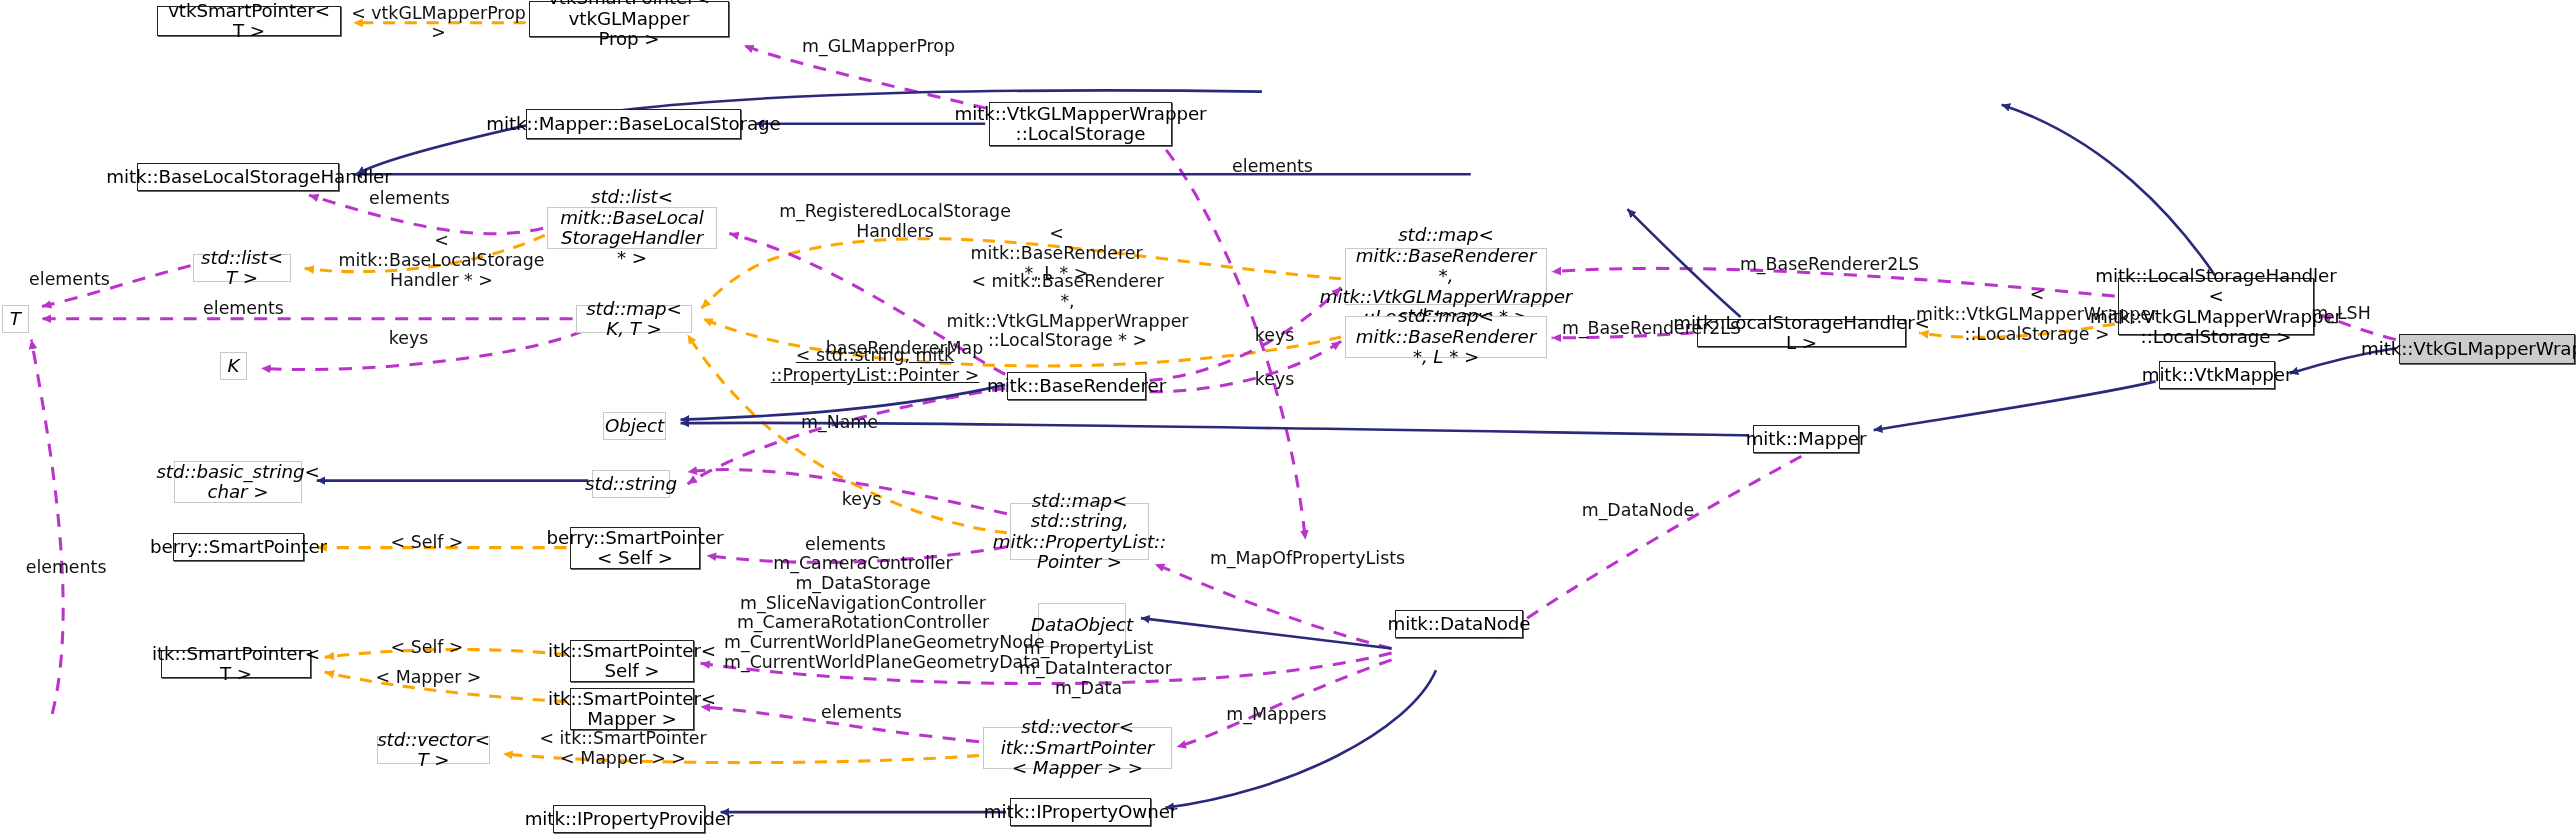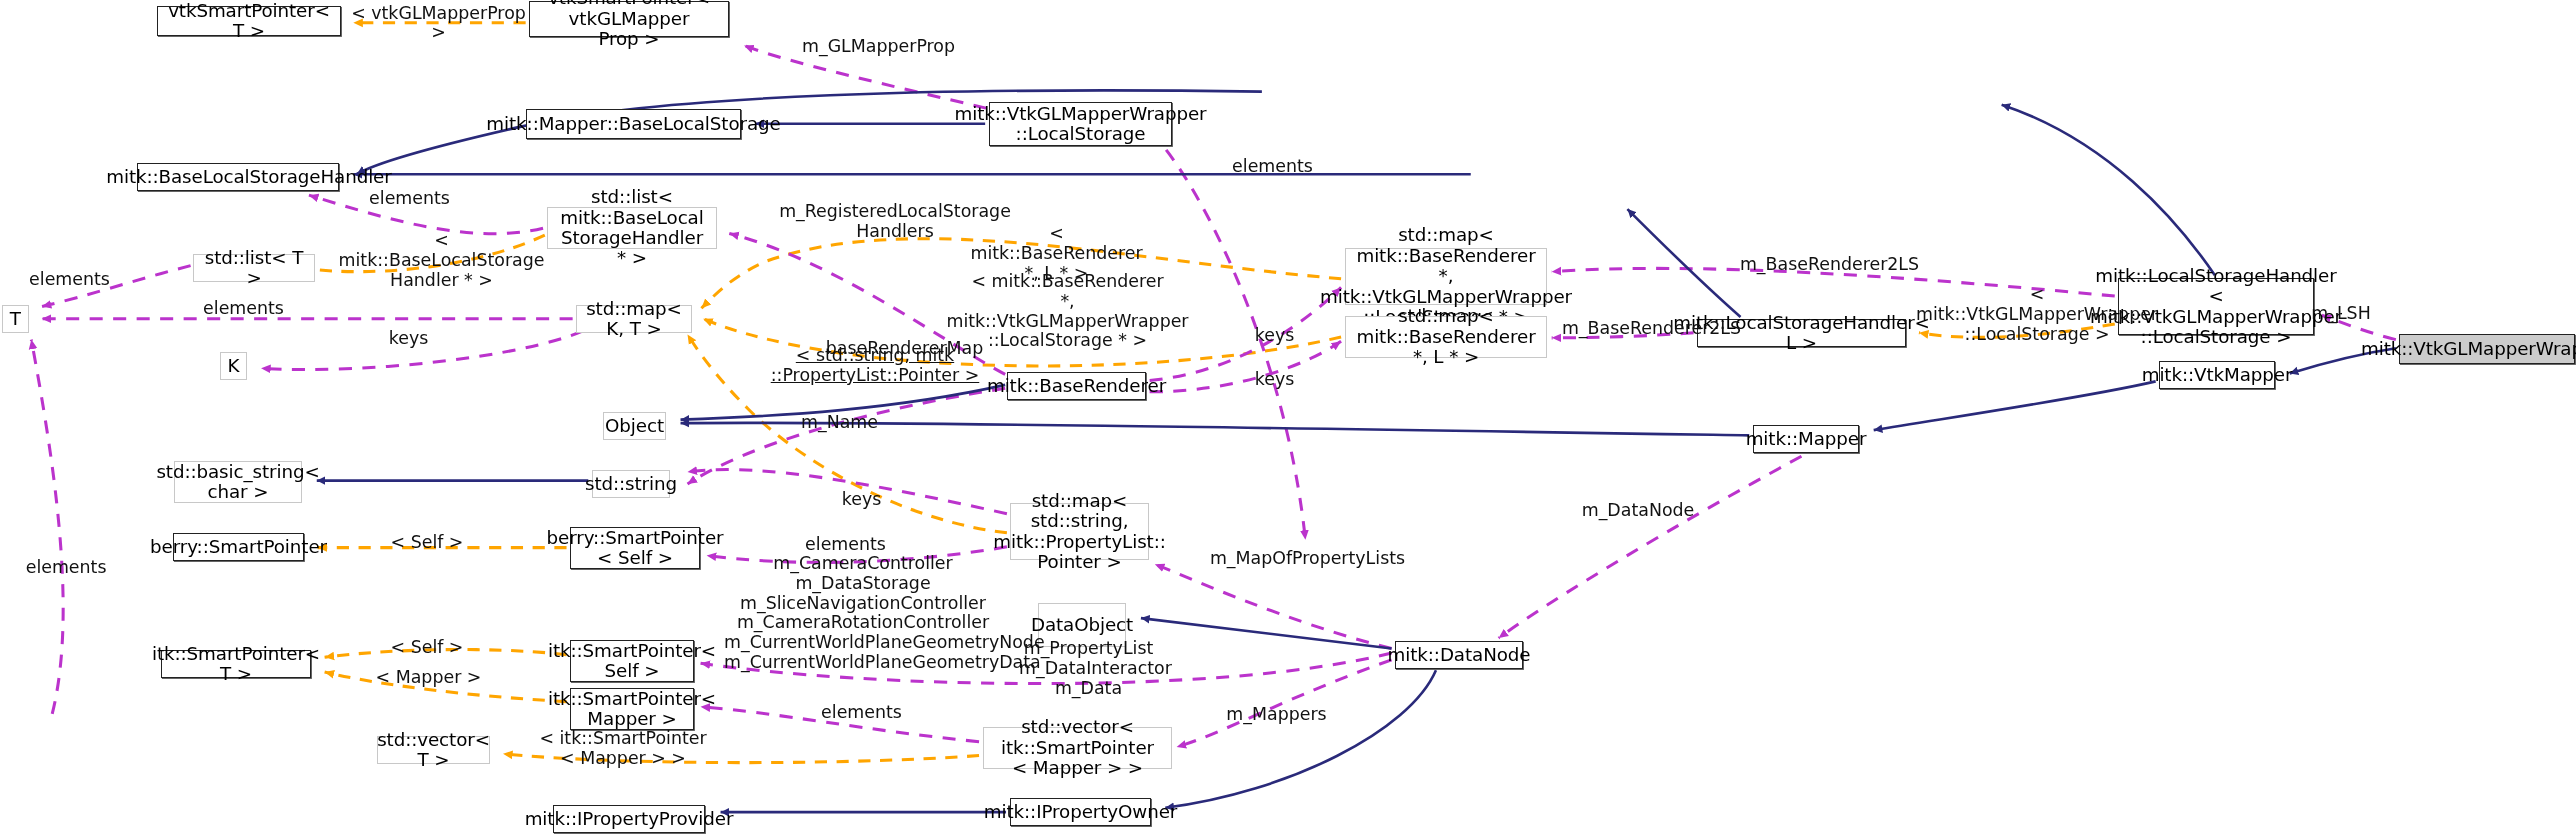--- a/index.html
+++ b/index.html
@@ -7,21 +7,21 @@
   #canvas{position:relative;width:2576px;height:835px;background:#fff;overflow:hidden;border-radius:7px;}
   svg#edges{position:absolute;left:0;top:0;width:2576px;height:835px;pointer-events:none;}
 
   .node{position:absolute;box-sizing:border-box;display:flex;align-items:center;
         justify-content:center;text-align:center;background:#ffffff;
         font-size:18.3px;line-height:1.12;color:#000;letter-spacing:-0.1px;
         padding:1.7px 6.1px;white-space:pre-line;}
   
   .node.cls{border:1.7px solid #222;box-shadow:0.9px 0.9px 0 #555;}
   
-  .node.tpl{border:1.7px solid #c8c8c8;}
+  .node.tpl{border:1.7px solid #c8c8c8;font-style:italic;}
   
   .node.here{border:1.7px solid #222;background:#cccccc;box-shadow:0.9px 0.9px 0 #555;}
 
   .elabel{position:absolute;font-size:17.4px;line-height:1.14;color:#111;
           text-align:center;white-space:pre-line;background:transparent;}
 </style>
 </head>
 <body>
 
 <div id="canvas">
@@ -96,21 +96,21 @@
   <div id="nodes">
       <div class="node cls" style="left: 157px; top: 6.1px; width: 184px; height: 30px;">vtkSmartPointer&lt; T &gt;</div>
       <div class="node cls" style="left: 529px; top: 0.9px; width: 200px; height: 36px;">vtkSmartPointer&lt; vtkGLMapper
 Prop &gt;</div>
       <div class="node cls" style="left: 526px; top: 109px; width: 215px; height: 30px;">mitk::Mapper::BaseLocalStorage</div>
       <div class="node cls" style="left: 989px; top: 102px; width: 183px; height: 44px;">mitk::VtkGLMapperWrapper
 ::LocalStorage</div>
       <div class="node cls" style="left: 137px; top: 163px; width: 202px; height: 28px; padding-left: 28px;">mitk::BaseLocalStorageHandler</div>
       <div class="node tpl" style="left: 547px; top: 207px; width: 170px; height: 42px;">std::list&lt; mitk::BaseLocal
 StorageHandler * &gt;</div>
-      <div class="node tpl" style="left: 193px; top: 254px; width: 122px; height: 28px;">std::list&lt; T &gt;</div>
+      <div class="node tpl" style="left: 193px; top: 254px; width: 98px; height: 28px;">std::list&lt; T &gt;</div>
       <div class="node tpl" style="left: 1.7px; top: 305px; width: 27px; height: 28px;">T</div>
       <div class="node tpl" style="left: 576px; top: 305px; width: 116px; height: 28px;">std::map&lt; K, T &gt;</div>
       <div class="node tpl" style="left: 220px; top: 352px; width: 27px; height: 28px;">K</div>
       <div class="node tpl" style="left: 1345px; top: 248px; width: 202px; height: 57px;">std::map&lt; mitk::BaseRenderer
 *, mitk::VtkGLMapperWrapper
 ::LocalStorage * &gt;</div>
       <div class="node tpl" style="left: 1345px; top: 316px; width: 202px; height: 42px;">std::map&lt; mitk::BaseRenderer
 *, L * &gt;</div>
       <div class="node cls" style="left: 1697px; top: 319px; width: 209px; height: 28px;">mitk::LocalStorageHandler&lt; L &gt;</div>
       <div class="node cls" style="left: 2118px; top: 278px; width: 196px; height: 57px;">mitk::LocalStorageHandler
@@ -129,21 +129,21 @@
 Pointer &gt;</div>
       <div class="node cls" style="left: 173px; top: 533px; width: 131px; height: 28px;">berry::SmartPointer</div>
       <div class="node cls" style="left: 570px; top: 527px; width: 130px; height: 42px;">berry::SmartPointer
 &lt; Self &gt;</div>
       <div class="node tpl" style="left: 1038px; top: 603px; width: 88px; height: 44px;">DataObject</div>
       <div class="node cls" style="left: 570px; top: 640px; width: 124px; height: 42px;">itk::SmartPointer&lt;
 Self &gt;</div>
       <div class="node cls" style="left: 161px; top: 650px; width: 150px; height: 28px;">itk::SmartPointer&lt; T &gt;</div>
       <div class="node cls" style="left: 570px; top: 688px; width: 124px; height: 42px;">itk::SmartPointer&lt;
 Mapper &gt;</div>
-      <div class="node cls" style="left: 1395px; top: 641px; width: 128px; height: 28px; text-align: right;">mitk::DataNode</div>
+      <div class="node cls" style="left: 1395px; top: 610px; width: 128px; height: 28px; text-align: right;">mitk::DataNode</div>
       <div class="node tpl" style="left: 377px; top: 736px; width: 113px; height: 28px;">std::vector&lt; T &gt;</div>
       <div class="node tpl" style="left: 983px; top: 727px; width: 189px; height: 42px;">std::vector&lt; itk::SmartPointer
 &lt; Mapper &gt; &gt;</div>
       <div class="node cls" style="left: 553px; top: 805px; width: 152px; height: 28px;">mitk::IPropertyProvider</div>
       <div class="node cls" style="left: 1010px; top: 798px; width: 141px; height: 28px; text-align: right;">mitk::IPropertyOwner</div>
     </div>
   <div id="labels">
       <div class="elabel" style="left: 347px; top: 3.5px; width: 183px;">&lt; vtkGLMapperProp &gt;</div>
       <div class="elabel" style="left: 802px; top: 37px; width: 152px;">m_GLMapperProp</div>
       <div class="elabel" style="left: 1229px; top: 157px; width: 87px;">elements</div>

